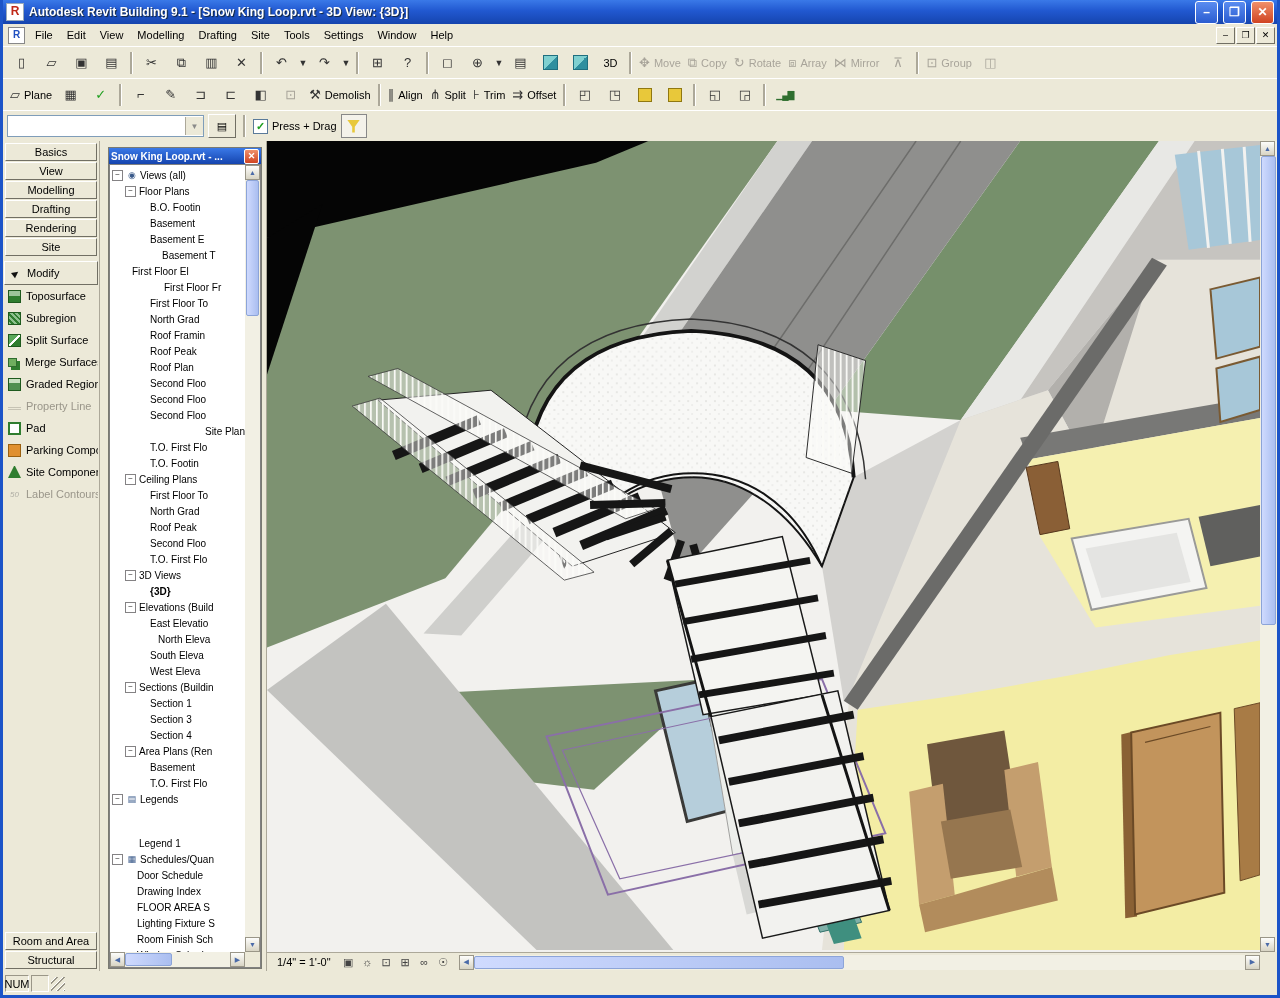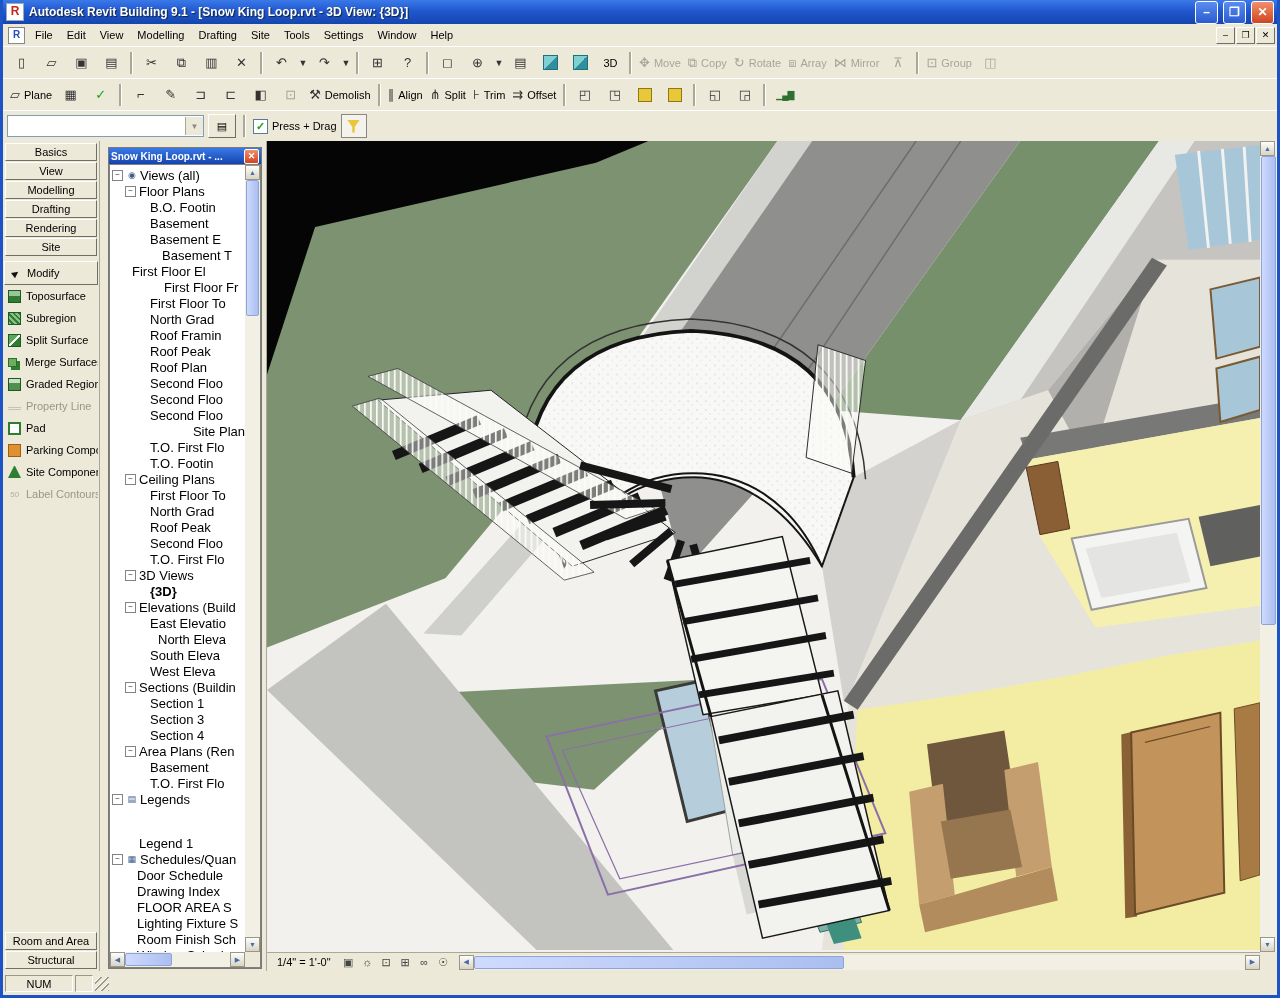--- a/index.html
+++ b/index.html
@@ -69,21 +69,21 @@
     background:linear-gradient(180deg,#3a79e8,#1544ae);color:#fff;font-size:10px;font-weight:bold;}
   .browser-title .t{flex:1;white-space:nowrap;overflow:hidden;}
   .browser-close{width:13px;height:13px;flex:0 0 13px;background:linear-gradient(180deg,#f0906a,#d04422);border:1px solid #fff;border-radius:2px;
     color:#fff;font-size:9px;font-weight:bold;display:flex;align-items:center;justify-content:center;}
   .treewrap{flex:1;display:grid;grid-template-columns:1fr 15px;grid-template-rows:1fr 15px;background:#fff;border:1px solid #808080;min-height:0;}
   .tree{overflow:hidden;padding-top:2px;}
   .trow{height:16px;display:flex;align-items:center;white-space:nowrap;}
   .texp{width:9px;height:9px;flex:0 0 9px;border:1px solid #848284;background:#fff;font-size:8px;line-height:7px;text-align:center;margin-right:3px;color:#333;}
   .tspc{width:12px;flex:0 0 12px;}
   .ticon{width:12px;flex:0 0 12px;font-size:9px;color:#3a5a8a;margin-right:2px;text-align:center;}
-  .tlabel{font-size:13px;}
+  .tlabel{font-size:10px;}
   .tlabel.bold{font-weight:bold;}
   
   .sb-v{display:flex;flex-direction:column;background:#f2f0e4;}
   .sb-h{display:flex;background:#f2f0e4;}
   .sb-btn{flex:0 0 15px;height:15px;width:15px;background:linear-gradient(180deg,#fdfdfb,#d8d4c4);border:1px solid #9a96886;border:1px solid #9a9688;
     display:flex;align-items:center;justify-content:center;font-size:7px;color:#4a6aa8;box-sizing:border-box;}
   .sb-track{flex:1;position:relative;}
   .sb-thumb{position:absolute;background:linear-gradient(90deg,#cfdafe,#aabef0);border:1px solid #8ca4d8;border-radius:2px;box-sizing:border-box;}
   
   .canvas-area{flex:1;display:grid;grid-template-columns:1fr 17px;grid-template-rows:1fr 19px;background:#fff;min-width:0;min-height:0;border-left:1px solid #aca899;}
@@ -92,21 +92,21 @@
   .canvas-vscroll{grid-column:2;grid-row:1;}
   .bottomrow{grid-column:1;grid-row:2;display:flex;align-items:center;background:#ece9d8;border-top:1px solid #aca899;}
   .scale-text{padding:0 8px 0 10px;font-size:11px;white-space:nowrap;}
   .vb-icon{width:19px;height:16px;display:flex;align-items:center;justify-content:center;font-size:11px;color:#444;}
   .canvas-hscroll{flex:1;height:15px;margin-left:6px;}
   .corner{grid-column:2;grid-row:2;background:#ece9d8;}
   
   .statusbar{height:21px;flex:0 0 21px;display:flex;align-items:center;gap:2px;background:#ece9d8;padding:2px 2px 1px 2px;}
   .status-cell{border:1px solid;border-color:#9a9688 #fff #fff #9a9688;height:17px;display:flex;align-items:center;padding:0 6px;box-sizing:border-box;}
   .status-left{flex:1;}
-  .status-num{width:68px;justify-content:center;}
+  .status-num{width:24px;justify-content:center;}
   .status-blank{width:18px;}
   .grip{width:14px;height:14px;background:
     repeating-linear-gradient(135deg,transparent 0 3px,#fff 3px 4px,#9a9688 4px 5px);}
 </style>
 </head>
 <body>
 
 <div class="app">
 
   <div class="titlebar">

